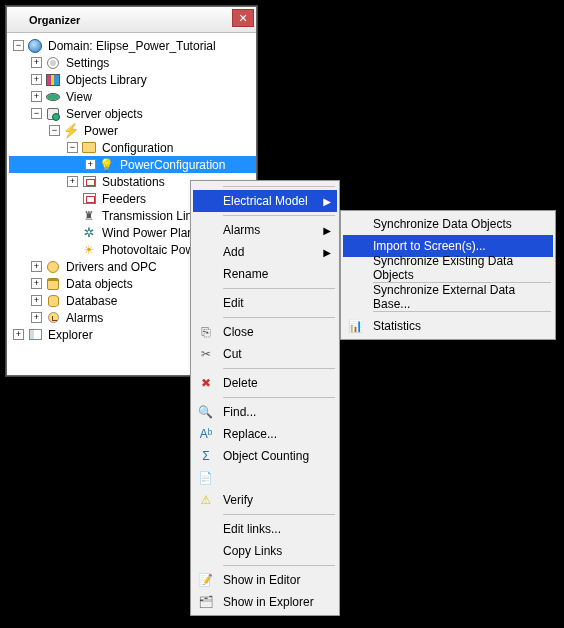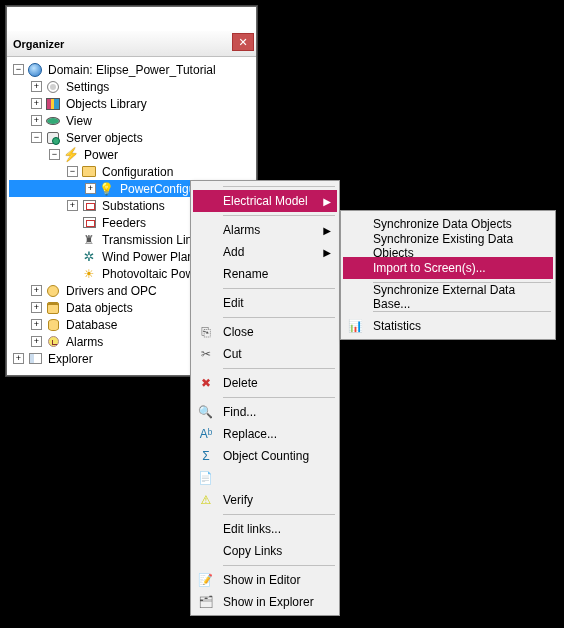--- a/index.html
+++ b/index.html
@@ -23,23 +23,22 @@
     background: #fff;
     border: 1px solid #666;
     box-shadow: 0 0 0 1px #444;
   }
   .titlebar {
     height: 26px;
     background: linear-gradient(#fdfdfd, #e8e8e8);
     border-bottom: 1px solid #bfbfbf;
     display: flex;
     align-items: center;
-    padding-left: 6px;
+    padding-left: 22px;
     position: relative;
-    margin-top: 24px;
   }
   .titlebar .title { font-weight: bold; font-size: 11px; }
   .close-btn {
     position: absolute; right: 2px; top: 2px;
     width: 22px; height: 18px;
     background: #c75050;
     color: #fff;
     display: flex; align-items: center; justify-content: center;
     font-size: 11px; line-height: 1;
     border: 1px solid #a33;
@@ -116,21 +115,21 @@
     background: #f0f0f0;
   }
   .menu-item {
     height: 22px;
     display: flex; align-items: center;
     padding-left: 30px; padding-right: 18px;
     position: relative;
     cursor: default;
   }
   .menu-item.hi {
-    background: #be185d;
+    background: #1d4ed8;
     color: #fff;
   }
   .menu-item .arrow {
     position: absolute; right: 6px; top: 50%; transform: translateY(-50%);
     font-size: 10px;
   }
   .menu-sep {
     height: 1px; background: #c0c0c0;
     margin: 3px 2px 3px 30px;
   }
@@ -406,26 +405,26 @@
   </div>
 
 </div>
 
 <div class="menu menu2">
   <div class="iconcol"></div>
 
   <div class="menu-item">
     <span>Synchronize Data Objects</span>
   </div>
-  <div class="menu-item">
-    <span>Synchronize Existing Data Objects</span>
-  </div>
   <div class="menu-item hi">
     <span>Import to Screen(s)...</span>
   </div>
+  <div class="menu-item">
+    <span>Synchronize Existing Data Objects</span>
+  </div>
   <div class="menu-sep"></div>
   <div class="menu-item">
     <span>Synchronize External Data Base...</span>
   </div>
   <div class="menu-sep"></div>
   <div class="menu-item">
     <span class="micon" style="color:#2a7">📊</span>
     <span>Statistics</span>
   </div>
 </div>

